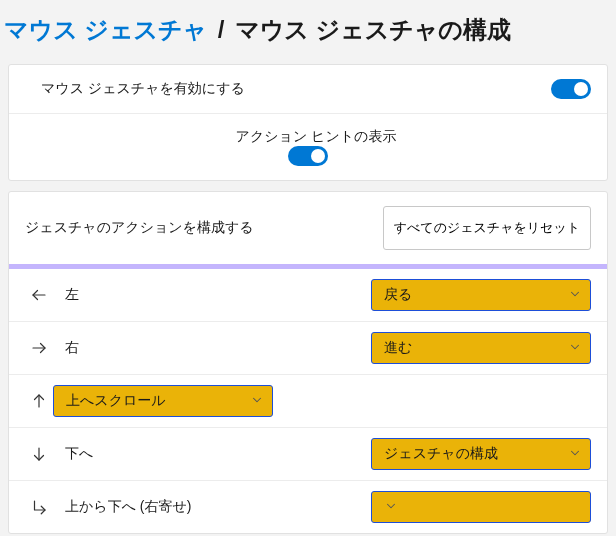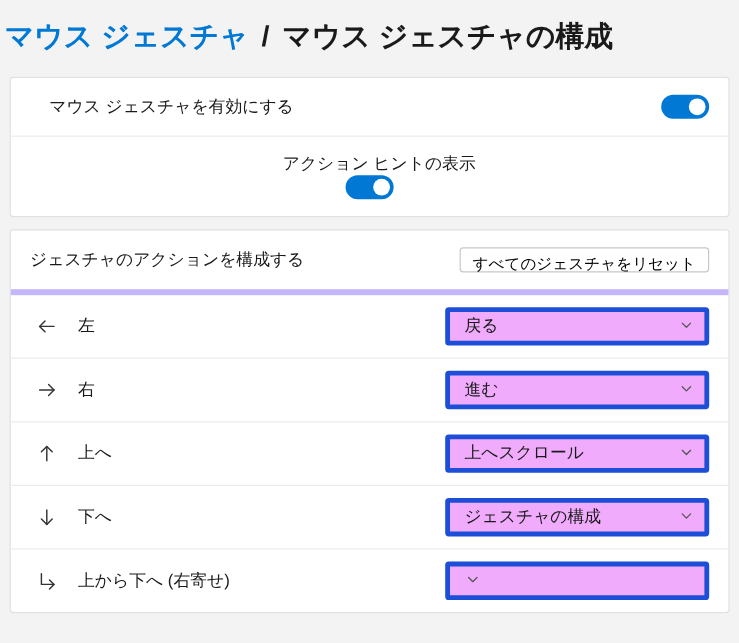--- a/index.html
+++ b/index.html
@@ -56,21 +56,21 @@
     display: flex;
     align-items: center;
     padding: 14px 16px;
     border-bottom: 5px solid #c4b5fd;
   }
   .config-title { flex: 1; font-size: 14px; }
   .reset-btn {
     font-size: 13px;
     padding: 4px 10px;
     min-width: 150px;
-    height: 21px;
+    height: 44px;
     border: 1px solid #c8c8c8;
     border-radius: 3px;
     background: #fff;
     cursor: pointer;
     text-align: right;
   }
   
   .gesture-row {
     display: flex;
     align-items: center;
@@ -87,27 +87,27 @@
   }
   .gesture-icon svg { width: 18px; height: 18px; stroke: #333; stroke-width: 1.6; fill: none; stroke-linecap: round; stroke-linejoin: round; }
   .gesture-label {
     flex: 1;
     padding-left: 12px;
     font-size: 14px;
   }
   .select-wrap {
     width: 220px;
     height: 32px;
-    border: 4px solid #1d4ed8;
+    border: 1px solid #1d4ed8;
     border-radius: 3px;
     display: flex;
     align-items: center;
     padding: 0 8px 0 12px;
     cursor: pointer;
-    background: #f0abfc;
+    background: #eab308;
   }
   .select-value { flex: 1; font-size: 14px; }
   .chevron svg { width: 14px; height: 14px; stroke: #555; stroke-width: 1.8; fill: none; stroke-linecap: round; stroke-linejoin: round; }
 </style>
 </head>
 <body>
 
 <div class="header">
   <span class="crumb-link">マウス ジェスチャ</span>
   <span class="sep">/</span>
@@ -163,21 +163,20 @@
     </div>
   </div>
 
   <div class="gesture-row">
     <div class="gesture-icon">
       <svg viewBox="0 0 24 24">
           <line x1="12" y1="20" x2="12" y2="4"></line>
           <polyline points="6 10 12 4 18 10"></polyline>
         </svg>
     </div>
-    <div class="gesture-label">上へ</div>
     <div class="select-wrap">
       <span class="select-value">上へスクロール</span>
       <span class="chevron"><svg viewBox="0 0 24 24">
             <polyline points="6 9 12 15 18 9"></polyline>
           </svg></span>
     </div>
   </div>
 
   <div class="gesture-row">
     <div class="gesture-icon">

